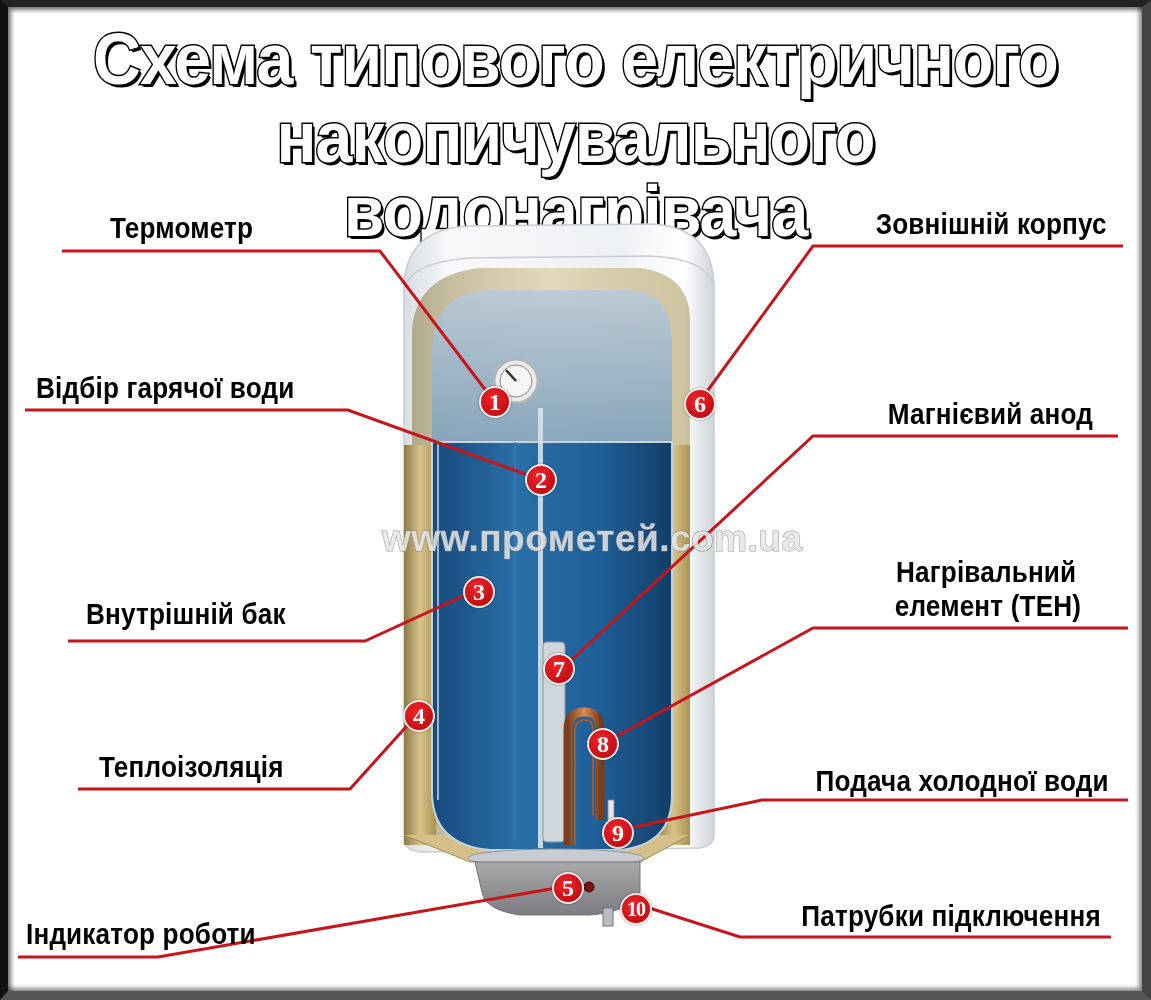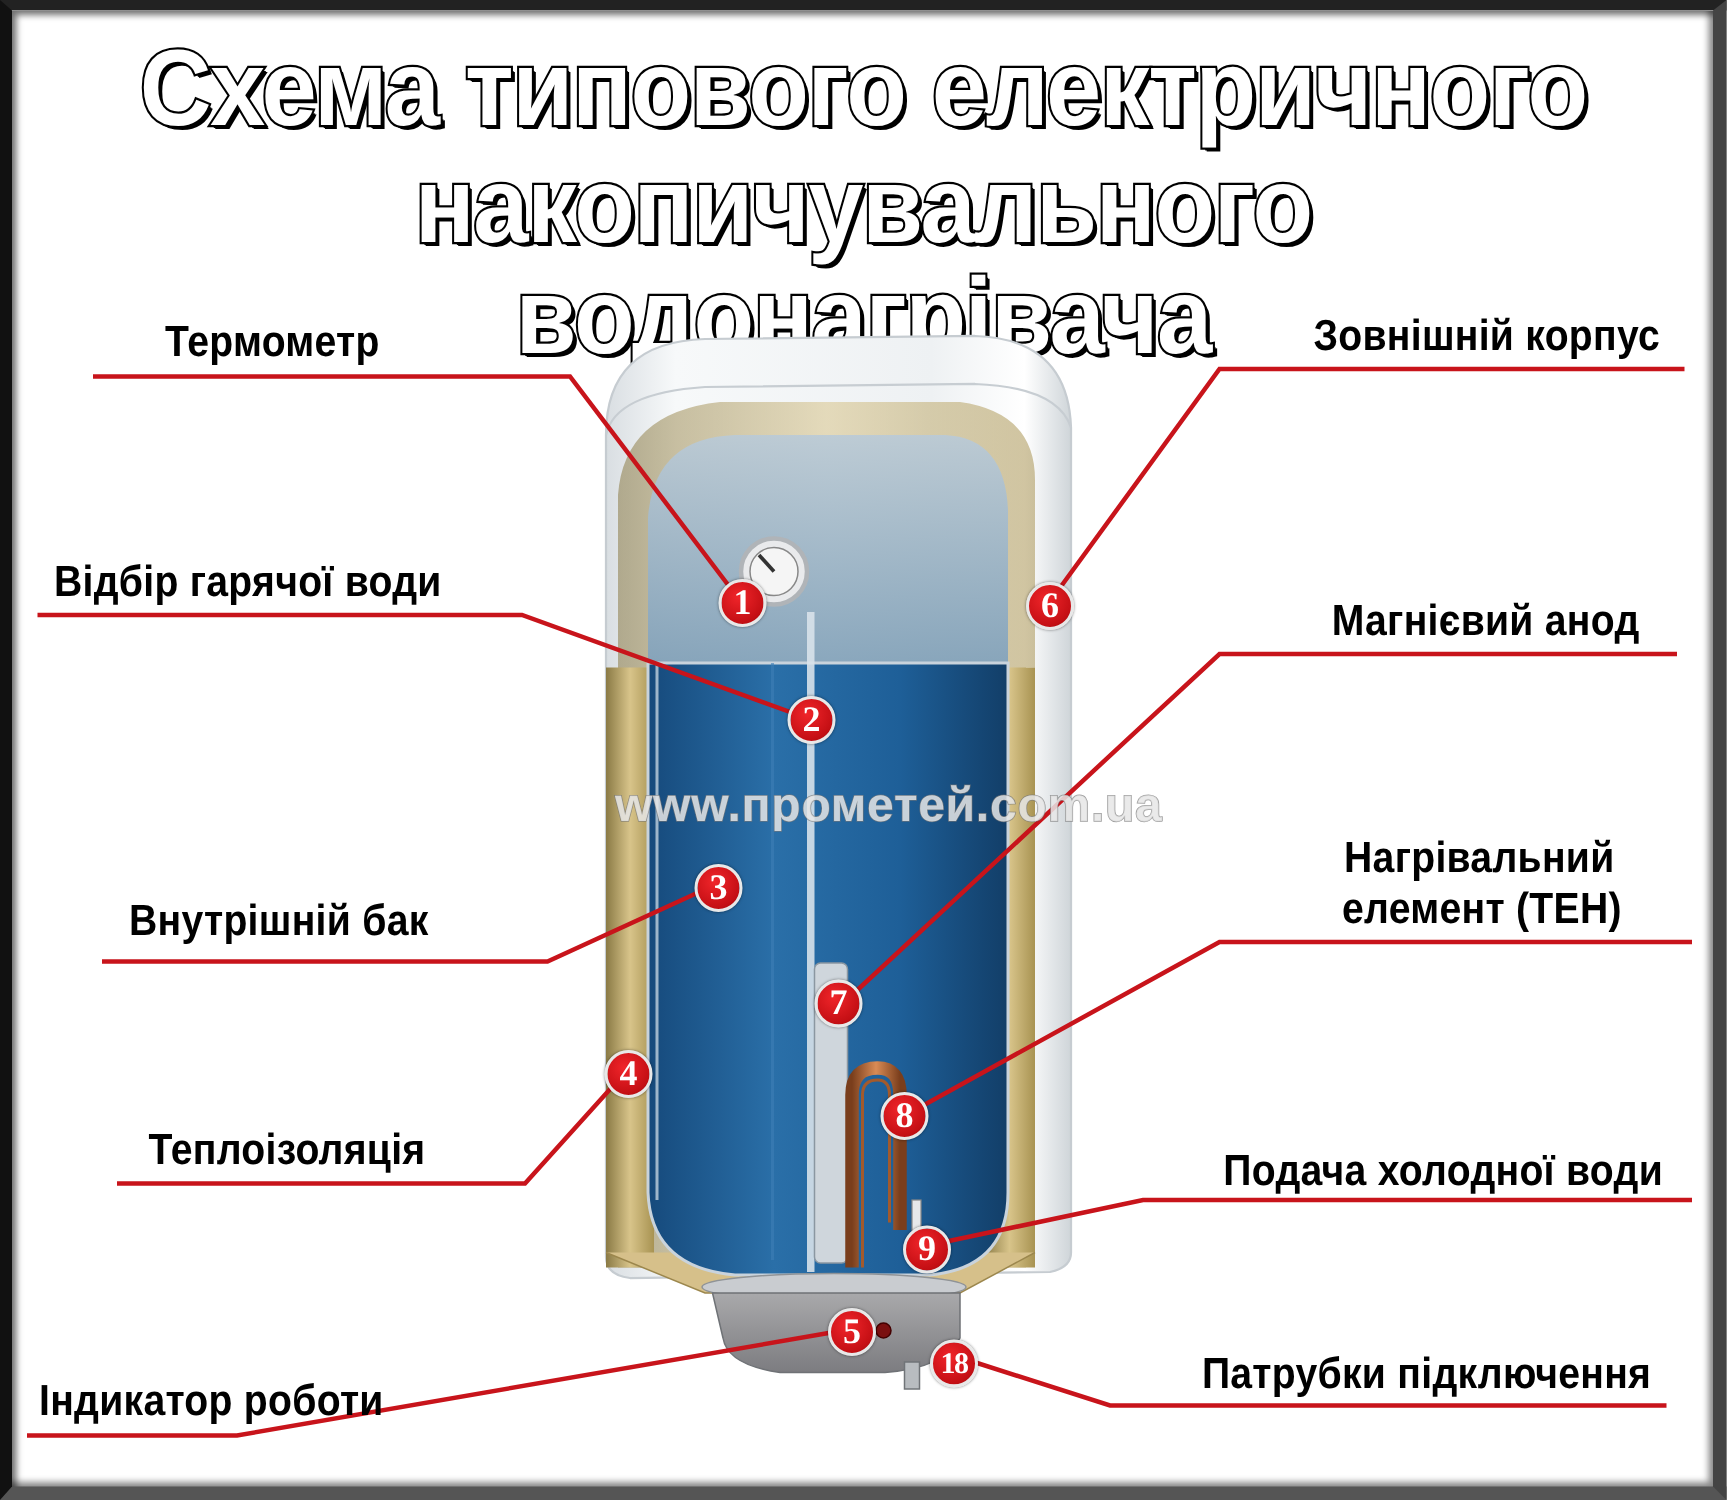--- a/index.html
+++ b/index.html
@@ -24,22 +24,22 @@
   .title.l2 { top:100px; }
   svg.diagram { position:absolute; left:0; top:0; }
   .label {
     position:absolute; font-family:"Liberation Sans", sans-serif; font-weight:bold; font-size:29px;
     color:#000; white-space:nowrap; line-height:32px; letter-spacing:0.2px;
     transform: scaleX(0.9); transform-origin:left center;
   }
   .label.right { transform-origin:right center; text-align:right; }
   .watermark {
     position:absolute; left:382px; top:518px; font-family:"Liberation Sans", sans-serif; font-weight:bold;
-    font-size:32px; color:rgba(230,230,230,0.85); letter-spacing:0.5px;
-    -webkit-text-stroke:1px rgba(120,120,120,0.7); paint-order:stroke fill;margin-left:28px;
+    font-size:37px; color:rgba(230,230,230,0.85); letter-spacing:0.5px;
+    -webkit-text-stroke:1px rgba(120,120,120,0.7); paint-order:stroke fill;
   }
   .marker {
     position:absolute; width:32px; height:32px; border-radius:50%;
     background: radial-gradient(circle at 40% 35%, #f0252a 0%, #c40f14 70%, #8c0a0d 100%);
     border:2px solid #e8e8e8; box-shadow:0 0 2px rgba(0,0,0,0.5);
     color:#fff; font-family:"Liberation Serif", serif; font-weight:bold; font-size:24px;
     display:flex; align-items:center; justify-content:center; box-sizing:border-box;
   }
   .marker.wide { font-size:20px; letter-spacing:-1px; }
 </style>
@@ -146,21 +146,21 @@
 
 <div class="marker" style="left:479px;top:386px;">1</div>
 <div class="marker" style="left:525px;top:464px;">2</div>
 <div class="marker" style="left:463px;top:576px;">3</div>
 <div class="marker" style="left:403px;top:700px;">4</div>
 <div class="marker" style="left:552px;top:872px;">5</div>
 <div class="marker" style="left:684px;top:388px;">6</div>
 <div class="marker" style="left:543px;top:653px;">7</div>
 <div class="marker" style="left:587px;top:728px;">8</div>
 <div class="marker" style="left:602px;top:817px;">9</div>
-<div class="marker wide" style="left:620px;top:893px;">18</div>
+<div class="marker wide" style="left:620px;top:893px;">10</div>
 
 <div class="label" style="left:110px;top:212px;">Термометр</div>
 <div class="label" style="left:36px;top:372px;">Відбір гарячої води</div>
 <div class="label" style="left:86px;top:598px;">Внутрішній бак</div>
 <div class="label" style="left:99px;top:751px;">Теплоізоляція</div>
 <div class="label" style="left:26px;top:918px;">Індикатор роботи</div>
 
 <div class="label right" style="right:44px;top:208px;">Зовнішній корпус</div>
 <div class="label right" style="right:58px;top:398px;">Магнієвий анод</div>
 <div class="label right" style="right:75px;top:556px;">Нагрівальний</div>

